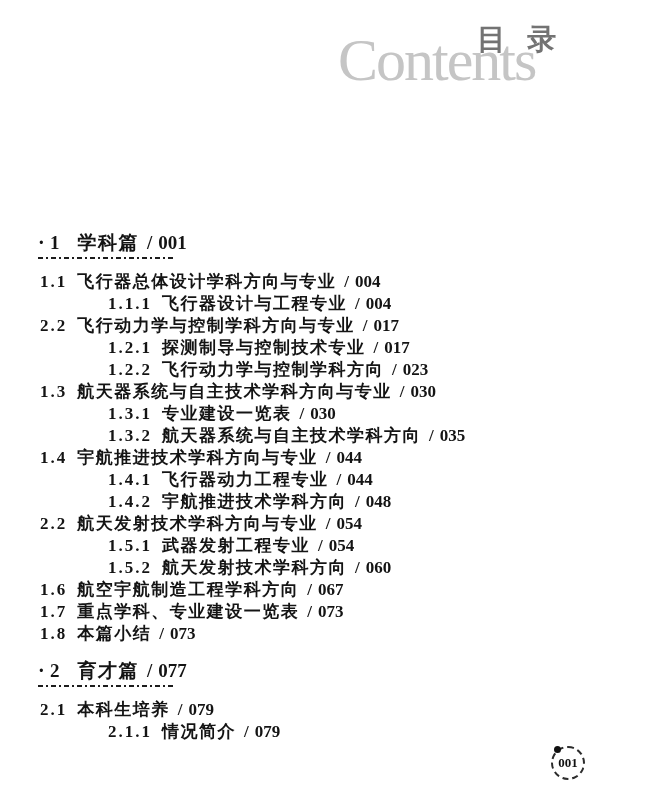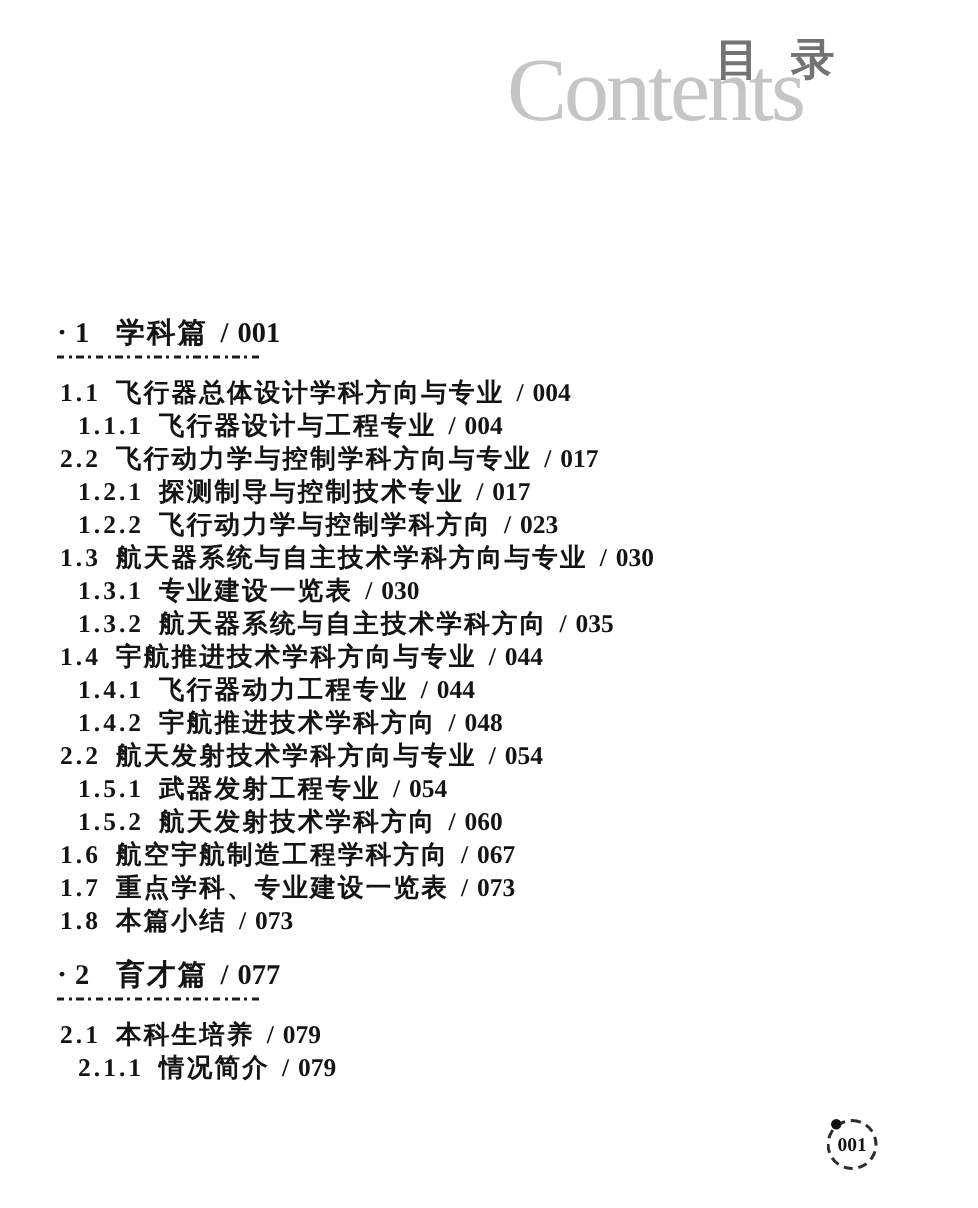--- a/index.html
+++ b/index.html
@@ -44,30 +44,31 @@
     left: 0;
     top: 210px;
     width: 652px;
   }
   .row { white-space: nowrap; font-weight: 700; }
   .row.l1 {
     padding-left: 38px;
     font-size: 19px;
     line-height: 24px;
     height: 24px;
+    margin-top: 20px;
   }
   .row.l1.section-head:not(:first-child) { margin-top: 13px; }
   .row.l2 {
     padding-left: 40px;
     font-size: 17px;
     line-height: 22px;
     height: 22px;
   }
   .row.l3 {
-    padding-left: 52px;
+    padding-left: 108px;
     font-size: 17px;
     line-height: 22px;
     height: 22px;
   }
   .bullet {
     display: inline-block;
     width: 10px;
     margin-right: 2px;
     font-size: 20px;
   }

